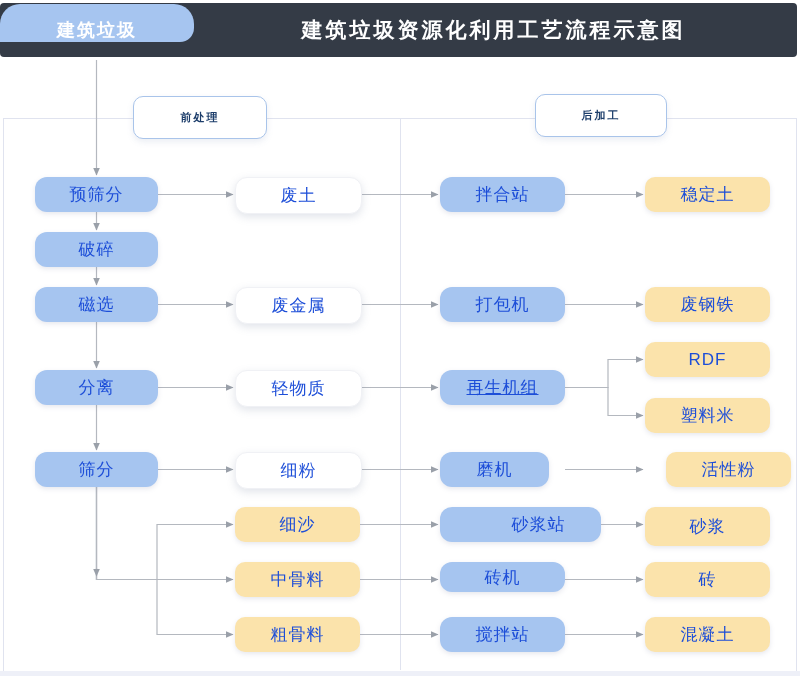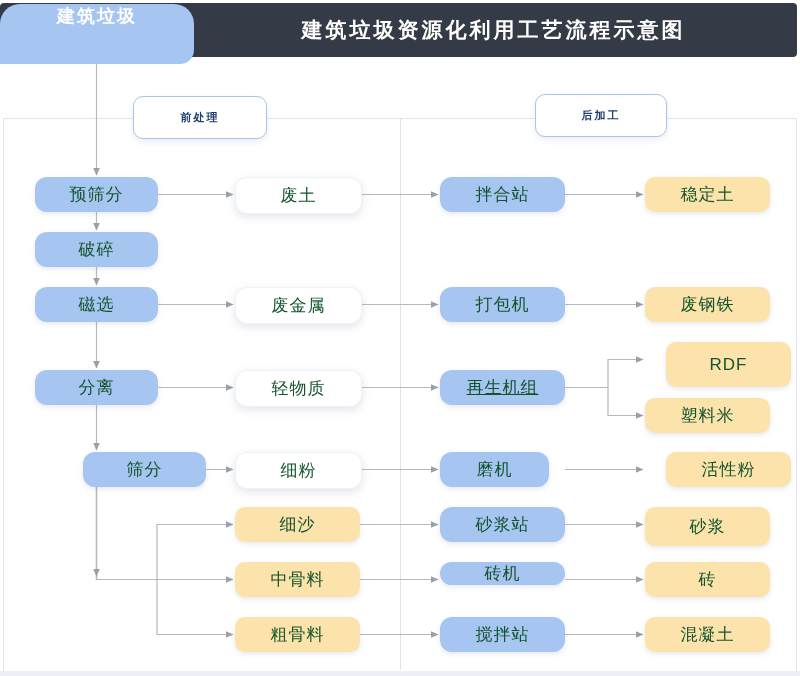--- a/index.html
+++ b/index.html
@@ -12,23 +12,23 @@
   .topbar{
     position:absolute;left:0;top:3px;width:797px;height:54px;
     background:#343b46;border-radius:4px;z-index:4;
   }
   .title{
     position:absolute;left:195px;right:5px;top:0;height:54px;
     display:flex;align-items:center;justify-content:center;
     color:#ffffff;font-size:21px;font-weight:bold;letter-spacing:3px;
   }
   .tab{
-    position:absolute;left:0;top:4px;width:194px;height:60px;
+    position:absolute;left:0;top:4px;width:194px;height:38px;
     background:#a6c5f0;border-radius:20px 20px 14px 0;z-index:5;
-    display:flex;align-items:flex-start;justify-content:center;
+    display:flex;align-items:flex-end;justify-content:center;
     color:#ffffff;font-size:18px;font-weight:bold;letter-spacing:2px;
   }
   
   .frame{
     position:absolute;left:3px;top:118px;width:792px;height:552px;
     border:1px solid #e0e3ef;z-index:1;background:transparent;
   }
   .divider{
     position:absolute;left:400px;top:118px;width:1px;height:552px;
     background:#e0e3ef;z-index:1;
@@ -47,21 +47,21 @@
   }
   #sec-pre{left:133px;top:96px;width:132px;}
   #sec-post{left:535px;top:94px;width:130px;}
   
   #edges{position:absolute;left:0;top:0;width:800px;height:676px;z-index:2;pointer-events:none;}
   .edge{fill:none;stroke:#b4b8bf;stroke-width:1.2;}
   
   .node{
     position:absolute;z-index:3;border-radius:12px;
     display:flex;align-items:center;justify-content:center;
-    font-size:17px;color:#14532d;letter-spacing:1px;
+    font-size:17px;color:#1d4ed8;letter-spacing:1px;
   }
   .v-blue{background:#a6c5f0;box-shadow:0 2px 5px rgba(120,130,160,0.18);}
   .v-yellow{background:#fbe3ab;box-shadow:0 2px 5px rgba(120,130,160,0.18);border-radius:10px;}
   .v-white{background:#ffffff;border:1px solid #f0f1f5;box-shadow:0 3px 8px rgba(120,130,160,0.22);}
 </style>
 </head>
 <body>
 
 <div class="stage">
 
@@ -114,38 +114,38 @@
       <polyline class="edge" marker-end="url(#arw)" points="565,579.5 643,579.5"></polyline>
       <polyline class="edge" marker-end="url(#arw)" points="565,634.5 643,634.5"></polyline>
       <polyline class="edge" marker-end="url(#arw)" points="96.5,568 96.5,576"></polyline>
     </svg>
 
   <div id="nodes">
       <div class="node v-blue" style="left: 35px; top: 177px; width: 123px; height: 35px;">预筛分</div>
       <div class="node v-blue" style="left: 35px; top: 232px; width: 123px; height: 35px;">破碎</div>
       <div class="node v-blue" style="left: 35px; top: 287px; width: 123px; height: 35px;">磁选</div>
       <div class="node v-blue" style="left: 35px; top: 370px; width: 123px; height: 35px;">分离</div>
-      <div class="node v-blue" style="left: 35px; top: 452px; width: 123px; height: 35px; margin-left: 48px;">筛分</div>
+      <div class="node v-blue" style="left: 35px; top: 452px; width: 123px; height: 35px;">筛分</div>
       <div class="node v-white" style="left: 235px; top: 177px; width: 125px; height: 35px;">废土</div>
       <div class="node v-white" style="left: 235px; top: 287px; width: 125px; height: 35px;">废金属</div>
       <div class="node v-white" style="left: 235px; top: 370px; width: 125px; height: 35px;">轻物质</div>
       <div class="node v-white" style="left: 235px; top: 452px; width: 125px; height: 35px;">细粉</div>
       <div class="node v-yellow" style="left: 235px; top: 507px; width: 125px; height: 35px;">细沙</div>
       <div class="node v-yellow" style="left: 235px; top: 562px; width: 125px; height: 35px;">中骨料</div>
       <div class="node v-yellow" style="left: 235px; top: 617px; width: 125px; height: 35px;">粗骨料</div>
       <div class="node v-blue" style="left: 440px; top: 177px; width: 125px; height: 35px;">拌合站</div>
       <div class="node v-blue" style="left: 440px; top: 287px; width: 125px; height: 35px;">打包机</div>
       <div class="node v-blue" style="left: 440px; top: 370px; width: 125px; height: 35px; text-decoration: underline;">再生机组</div>
       <div class="node v-blue" style="left: 440px; top: 452px; width: 109px; height: 35px;">磨机</div>
-      <div class="node v-blue" style="left: 440px; top: 507px; width: 125px; height: 35px;">砂浆站</div>
-      <div class="node v-blue" style="left: 440px; top: 562px; width: 125px; height: 23px;">砖机</div>
+      <div class="node v-blue" style="left: 440px; top: 507px; width: 125px; height: 35px; padding-left: 36px;">砂浆站</div>
+      <div class="node v-blue" style="left: 440px; top: 562px; width: 125px; height: 30px;">砖机</div>
       <div class="node v-blue" style="left: 440px; top: 617px; width: 125px; height: 35px;">搅拌站</div>
       <div class="node v-yellow" style="left: 645px; top: 177px; width: 125px; height: 35px;">稳定土</div>
       <div class="node v-yellow" style="left: 645px; top: 287px; width: 125px; height: 35px;">废钢铁</div>
-      <div class="node v-yellow" style="left: 666px; top: 342px; width: 125px; height: 45px; text-align: center;">RDF</div>
+      <div class="node v-yellow" style="left: 645px; top: 342px; width: 125px; height: 35px; text-align: center;">RDF</div>
       <div class="node v-yellow" style="left: 645px; top: 398px; width: 125px; height: 35px;">塑料米</div>
       <div class="node v-yellow" style="left: 645px; top: 452px; width: 125px; height: 35px; margin-left: 21px;">活性粉</div>
       <div class="node v-yellow" style="left: 645px; top: 507px; width: 125px; height: 39px;">砂浆</div>
       <div class="node v-yellow" style="left: 645px; top: 562px; width: 125px; height: 35px;">砖</div>
       <div class="node v-yellow" style="left: 645px; top: 617px; width: 125px; height: 35px;">混凝土</div>
     </div>
 
 </div>
 
 </body></html>

